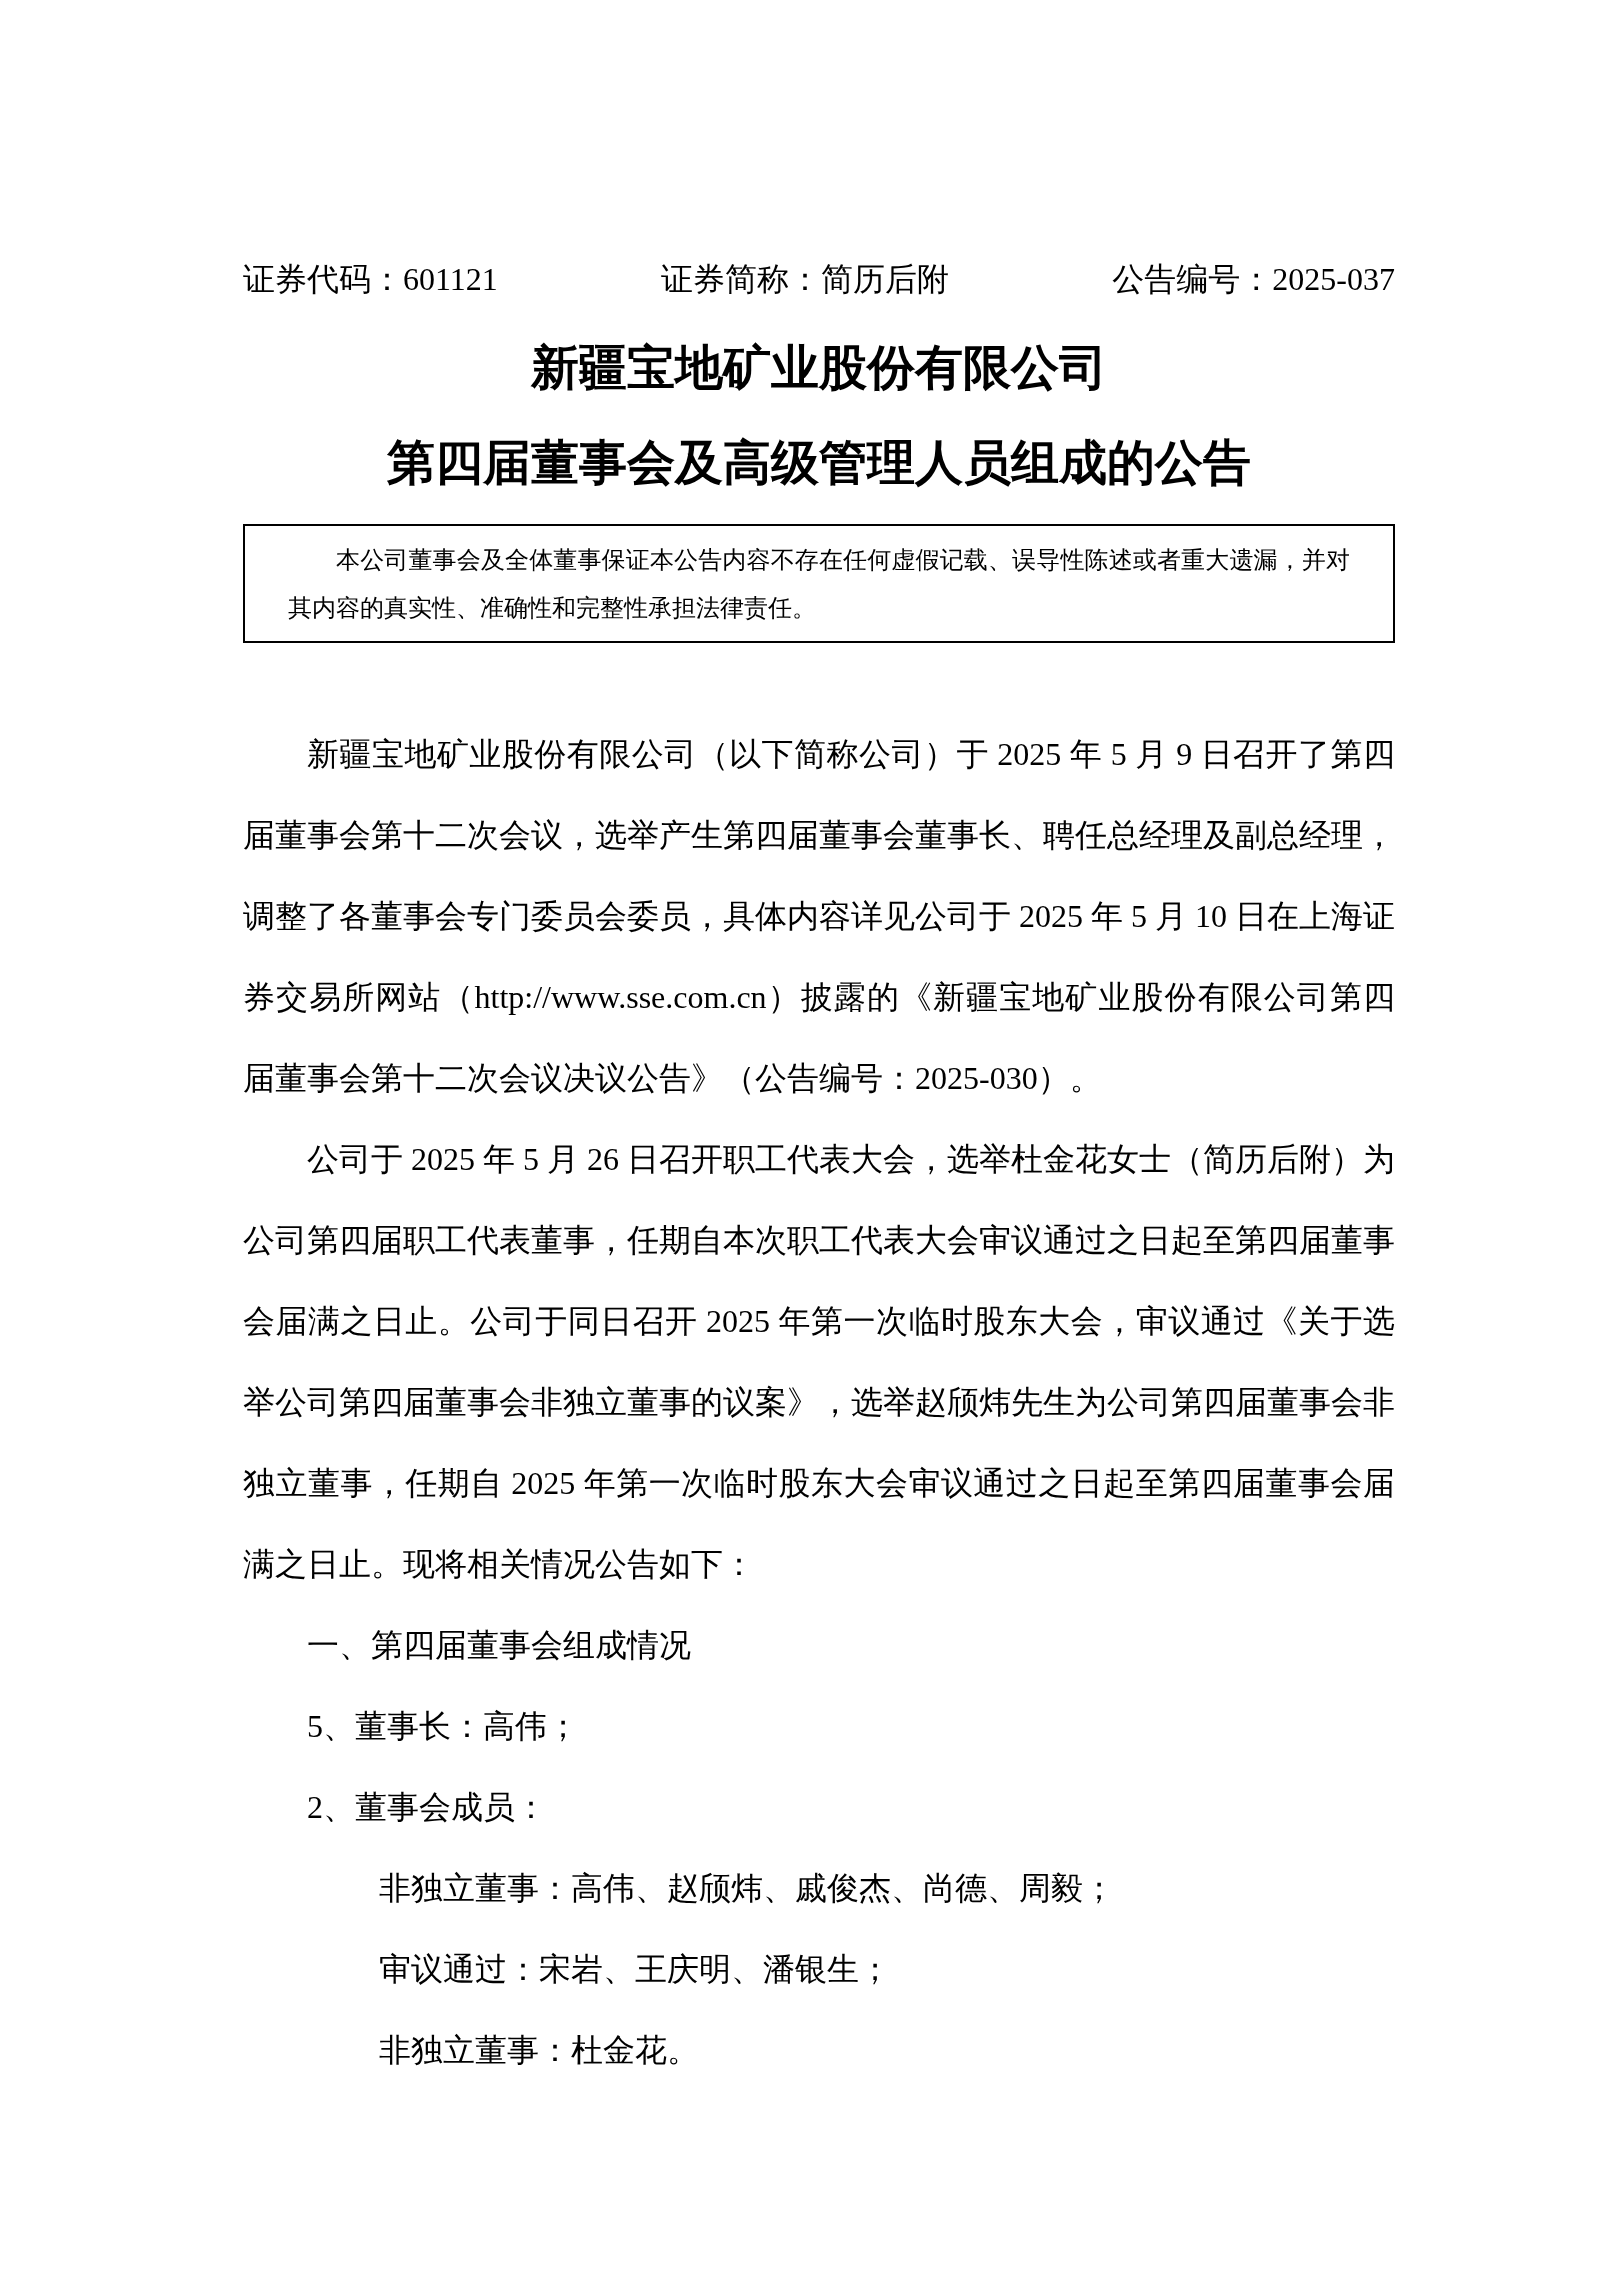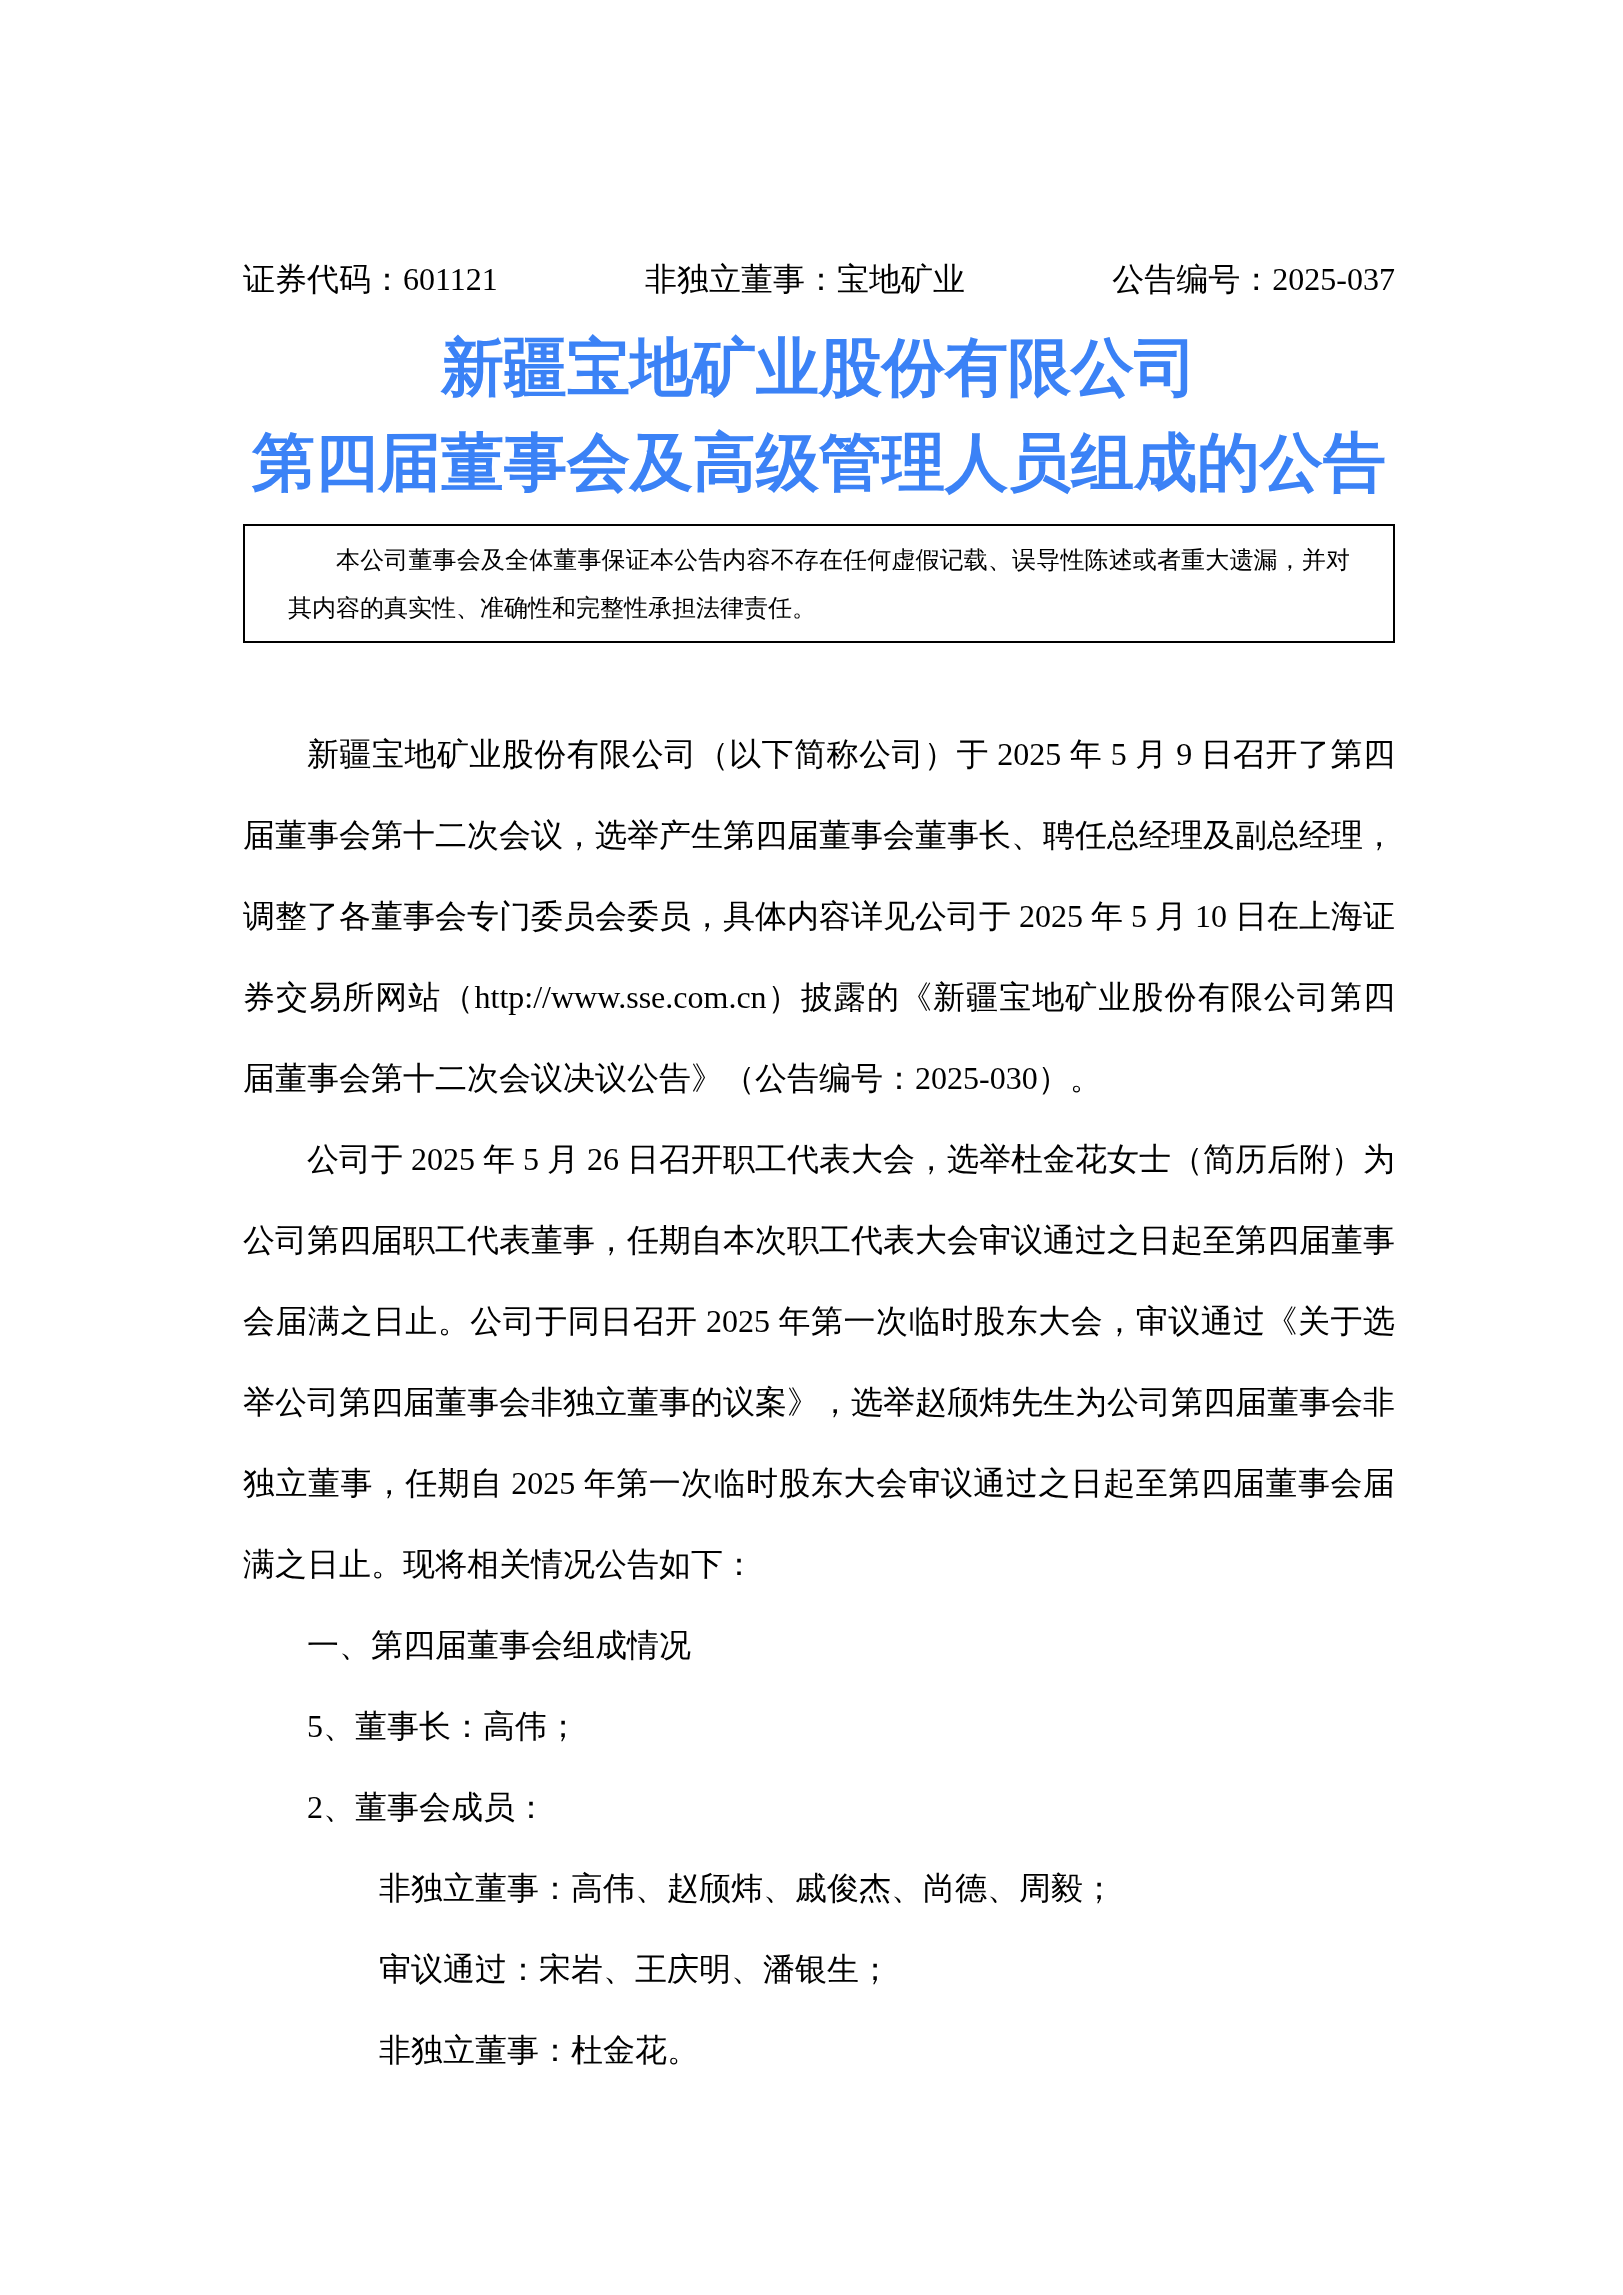--- a/index.html
+++ b/index.html
@@ -25,25 +25,25 @@
     justify-content:space-between;
     font-size:32px;
     line-height:39px;
     white-space:nowrap;
   }
   .title-block{
     margin-top:21px;
     text-align:center;
   }
   .title-line{
-    font-size:63px;
+    font-size:48px;
     line-height:95px;
     font-weight:bold;
     font-family:"Liberation Sans","DejaVu Sans",sans-serif;
-    color:#3b82f6;
+    color:#000000;
   }
   .disclaimer-box{
     margin-top:14.4px;
     border:2.6px solid #000000;
     padding:9.2px 43px;
     font-size:24px;
     line-height:48px;
     text-align:justify;
   }
   .disclaimer-box p{
@@ -73,21 +73,21 @@
   }
 </style>
 </head>
 <body>
 
 <div class="page">
   <div class="content">
 
     <div class="header-row">
       <span>证券代码：601121</span>
-      <span>非独立董事：宝地矿业</span>
+      <span>证券简称：简历后附</span>
       <span>公告编号：2025-037</span>
     </div>
 
     <div class="title-block" style="color: rgb(255, 0, 0);">
       <div class="title-line">新疆宝地矿业股份有限公司</div>
       <div class="title-line">第四届董事会及高级管理人员组成的公告</div>
     </div>
 
     <div class="disclaimer-box">
       <p>本公司董事会及全体董事保证本公告内容不存在任何虚假记载、误导性陈述或者重大遗漏，并对其内容的真实性、准确性和完整性承担法律责任。</p>

